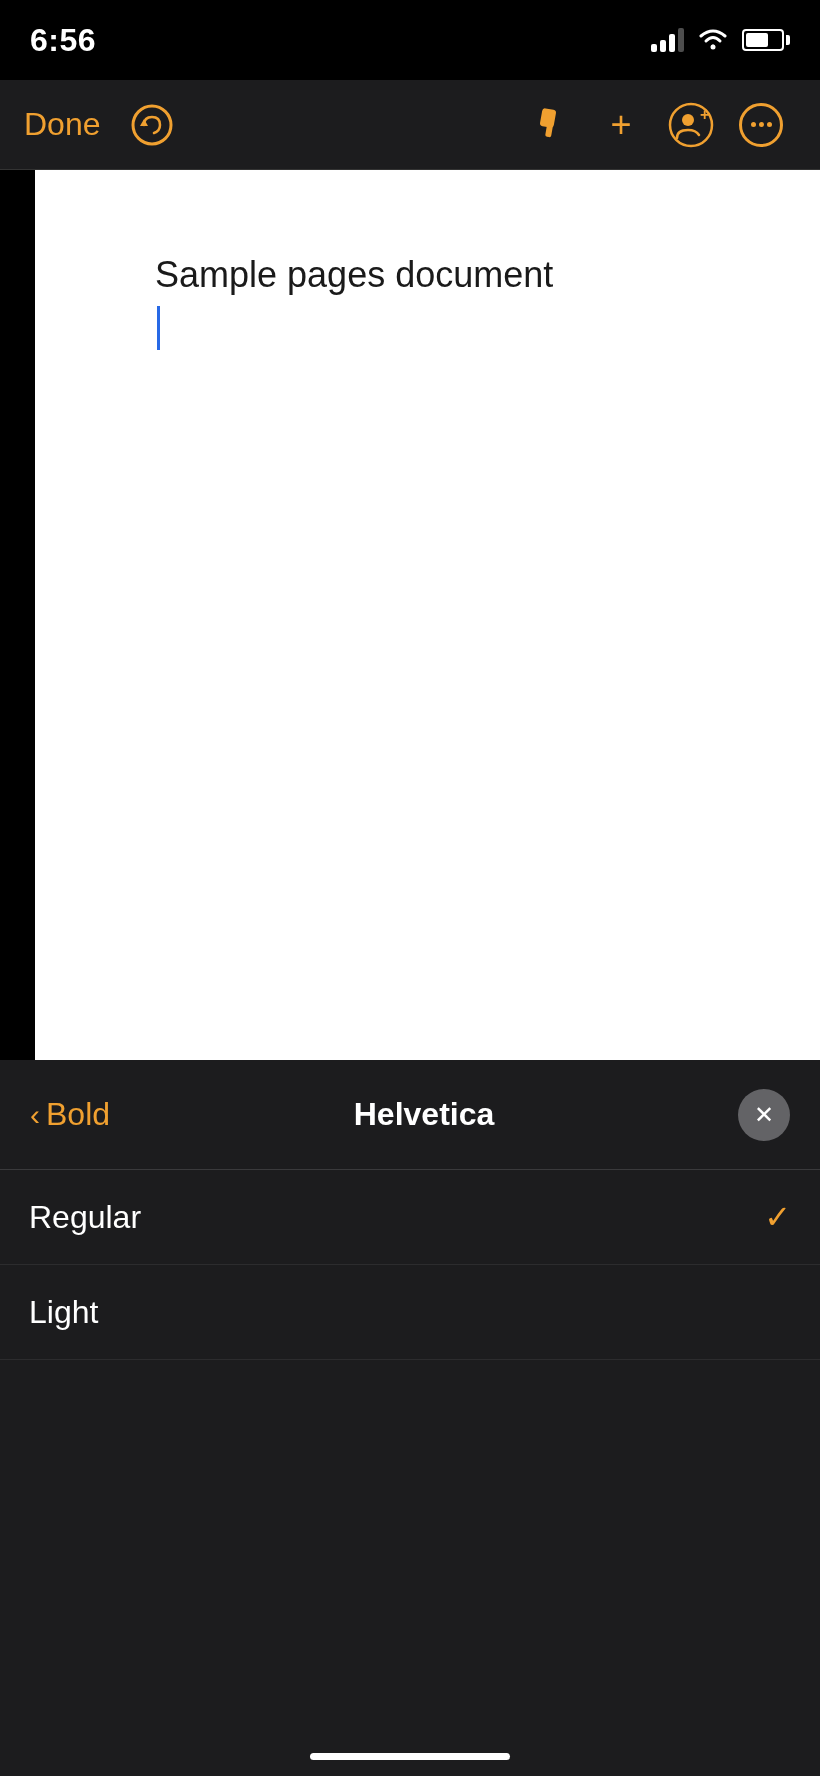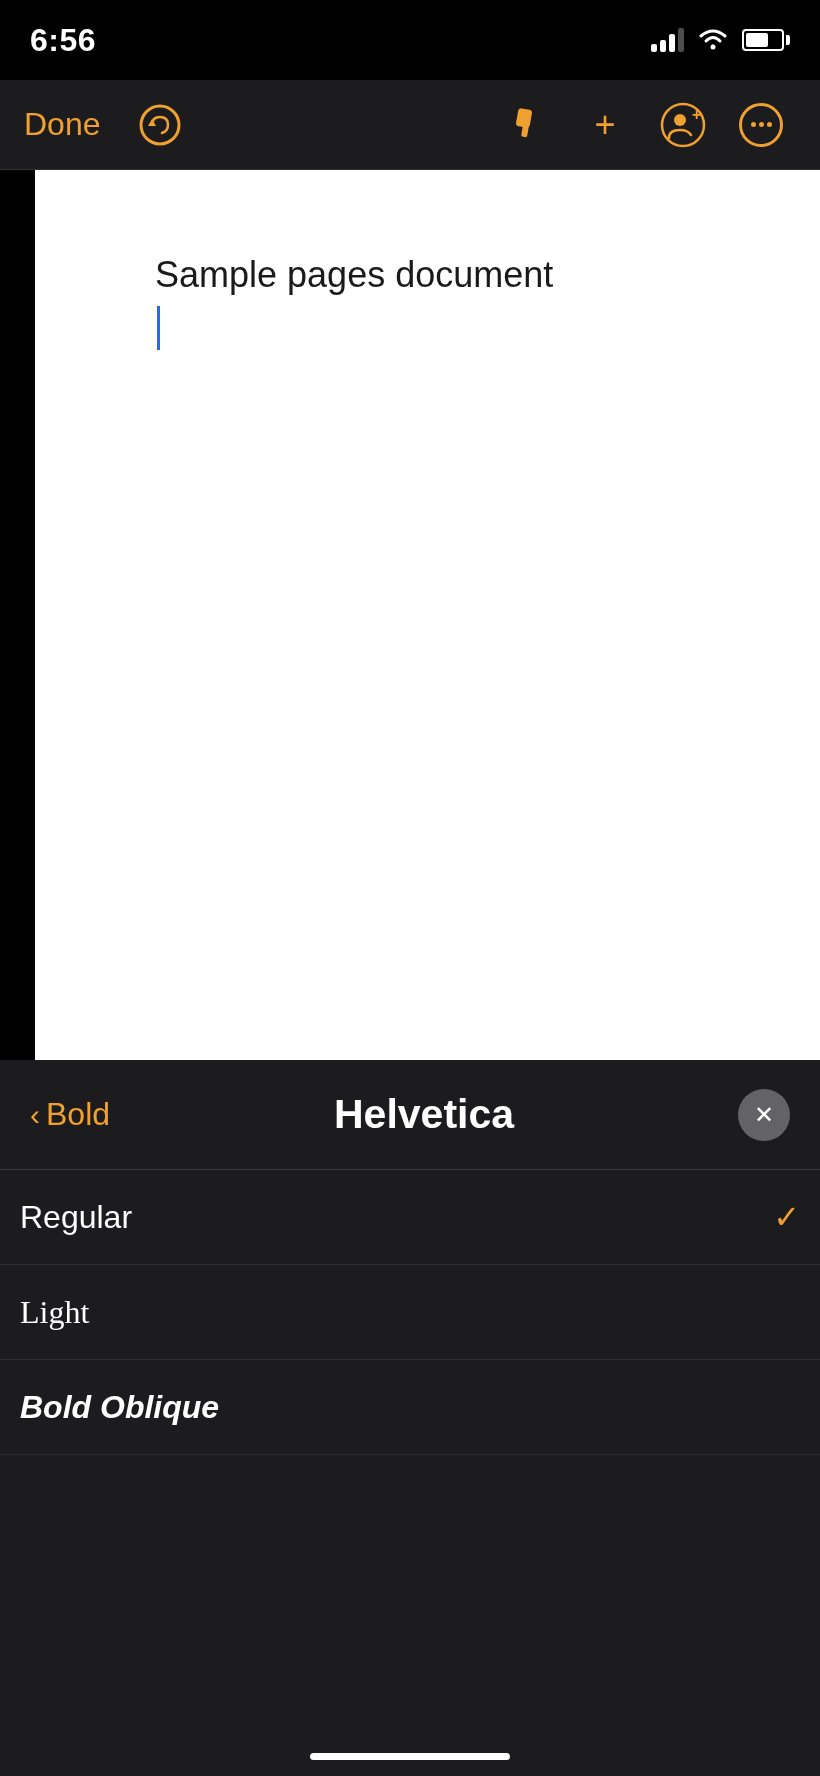--- a/index.html
+++ b/index.html
@@ -79,21 +79,21 @@
       border-radius: 0 2px 2px 0;
     }
 
     
     .toolbar {
       background: #1c1c1e;
       height: 90px;
       display: flex;
       align-items: center;
       padding: 0 24px;
-      gap: 8px;
+      gap: 0;
       border-bottom: 1px solid #333;
     }
 
     .toolbar-done {
       color: #f0a030;
       font-size: 32px;
       font-weight: 500;
       cursor: pointer;
       margin-right: 16px;
     }
@@ -186,21 +186,21 @@
       cursor: pointer;
     }
 
     .chevron-left {
       font-size: 30px;
       font-weight: 300;
     }
 
     .panel-title {
       color: #fff;
-      font-size: 41px;
+      font-size: 32px;
       font-weight: 700;
       text-align: center;
       flex: 1;
     }
 
     .panel-close {
       width: 52px;
       height: 52px;
       background: #636366;
       border-radius: 50%;
@@ -216,21 +216,21 @@
     
     .font-list {
       list-style: none;
     }
 
     .font-item {
       height: 95px;
       display: flex;
       align-items: center;
       justify-content: space-between;
-      padding: 0 20px;
+      padding: 0 29px;
       border-bottom: 1px solid #2c2c2e;
       cursor: pointer;
     }
 
     .font-item-label {
       font-size: 32px;
       color: #fff;
     }
 
     .font-item-label.oblique { font-style: italic; }
@@ -347,25 +347,22 @@
 
   <ul class="font-list">
 
     <li class="font-item">
       <span class="font-item-label">Regular</span>
       <span class="checkmark">✓</span>
     </li>
 
 
     <li class="font-item">
-      <span class="font-item-label" style="font-weight:300;font-family:Liberation Serif, serif;">Light</span>
+      <span class="font-item-label" style="font-weight:300;">Light</span>
     </li>
 
 
 
-    <li class="font-item">
-      <span class="font-item-label bold-oblique">Bold Oblique</span>
-    </li>
 
   </ul>
 
   <div class="home-indicator"></div>
 </div>
 
 </body></html>

